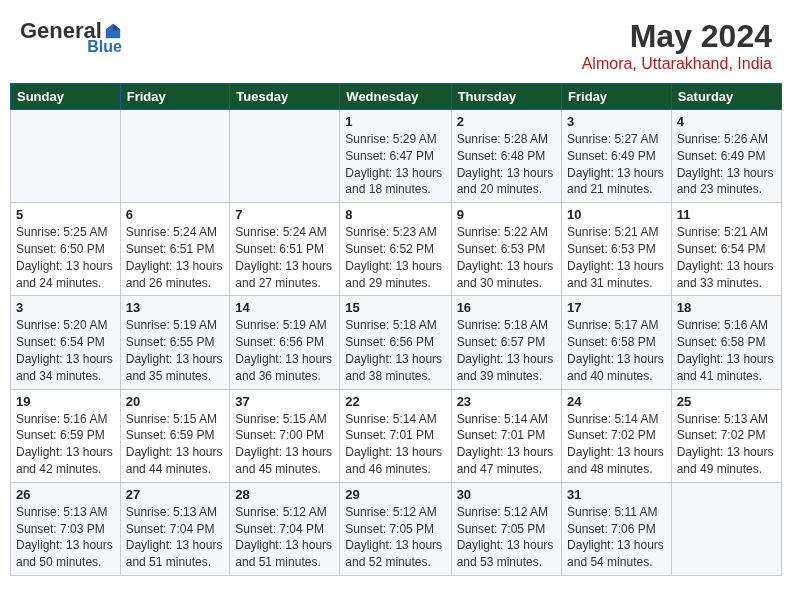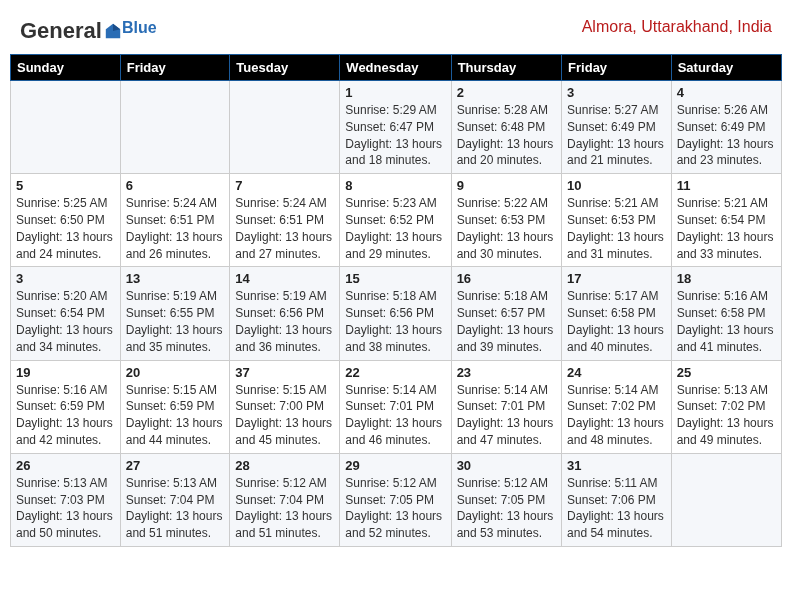--- a/index.html
+++ b/index.html
@@ -11,22 +11,22 @@
       padding: 10px;
     }
     .header {
       display: flex;
       justify-content: space-between;
       align-items: flex-start;
       padding: 8px 10px 6px 10px;
     }
     .logo {
       display: flex;
-      flex-direction: row;
-      align-items: center;
+      flex-direction: column;
+      align-items: flex-end;
     }
     .logo-text {
       display: flex;
       align-items: center;
       font-size: 22px;
       font-weight: bold;
       color: #333;
     }
     .logo-general { color: #333; }
     .logo-icon {
@@ -46,21 +46,21 @@
       font-size: 16px;
       color: #b91c1c;
       margin-left: 31px;
     }
     .calendar {
       width: 100%;
       border-collapse: collapse;
       margin-top: 4px;
     }
     .calendar th {
-      background: #000000;
+      background: #14532d;
       color: #fff;
       text-align: left;
       padding: 5px 6px;
       font-size: 13px;
       border: 1px solid #1a5a9a;
     }
     .calendar td {
       vertical-align: top;
       border: 1px solid #ccc;
       padding: 4px 5px;
@@ -97,20 +97,21 @@
     <div class="logo-text">
       <span class="logo-general">General</span>
       <svg class="logo-icon" viewBox="0 0 20 20" xmlns="http://www.w3.org/2000/svg">
         <polygon points="10,2 18,8 18,18 2,18 2,8" fill="#2a6db5"></polygon>
         <polygon points="10,2 18,8 10,10" fill="#1a4d8a"></polygon>
       </svg>
     </div>
     <div style="font-size:16px; font-weight:bold; color:#2a6db5; margin-top:-6px;">Blue</div>
   </div>
   <div class="title-block">
+    <div class="month-title">May 2024</div>
     <div class="location-title">Almora, Uttarakhand, India</div>
   </div>
 </div>
 
 <table class="calendar">
   <thead>
     <tr>
     <th>Sunday</th>
         <th>Friday</th>
         <th>Tuesday</th>

